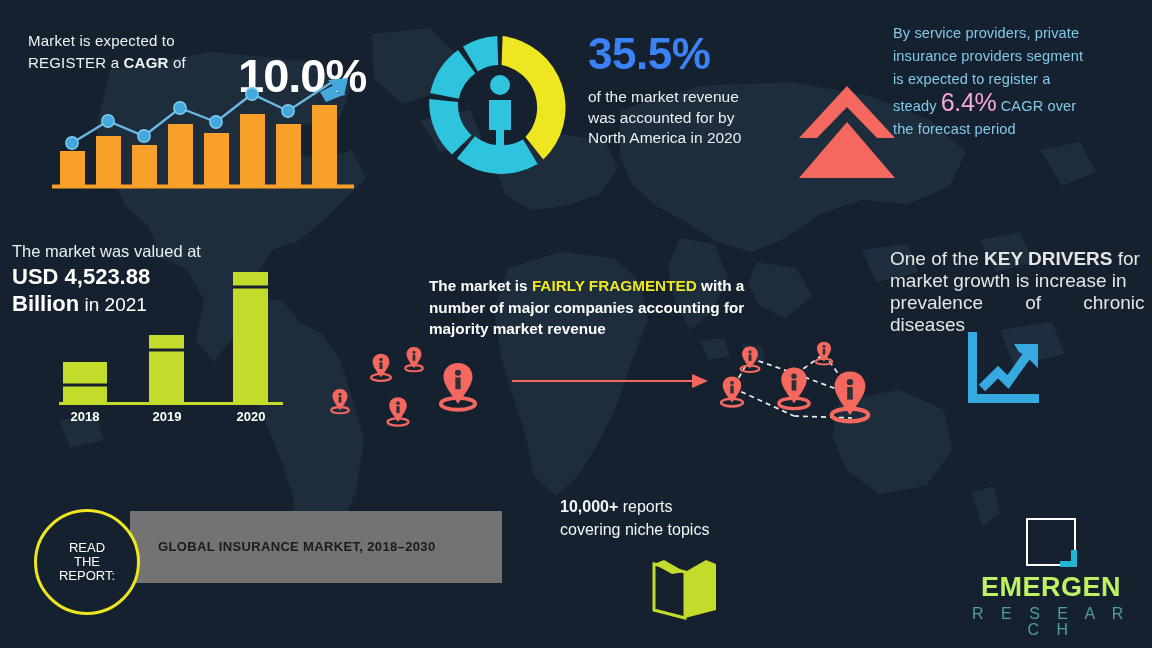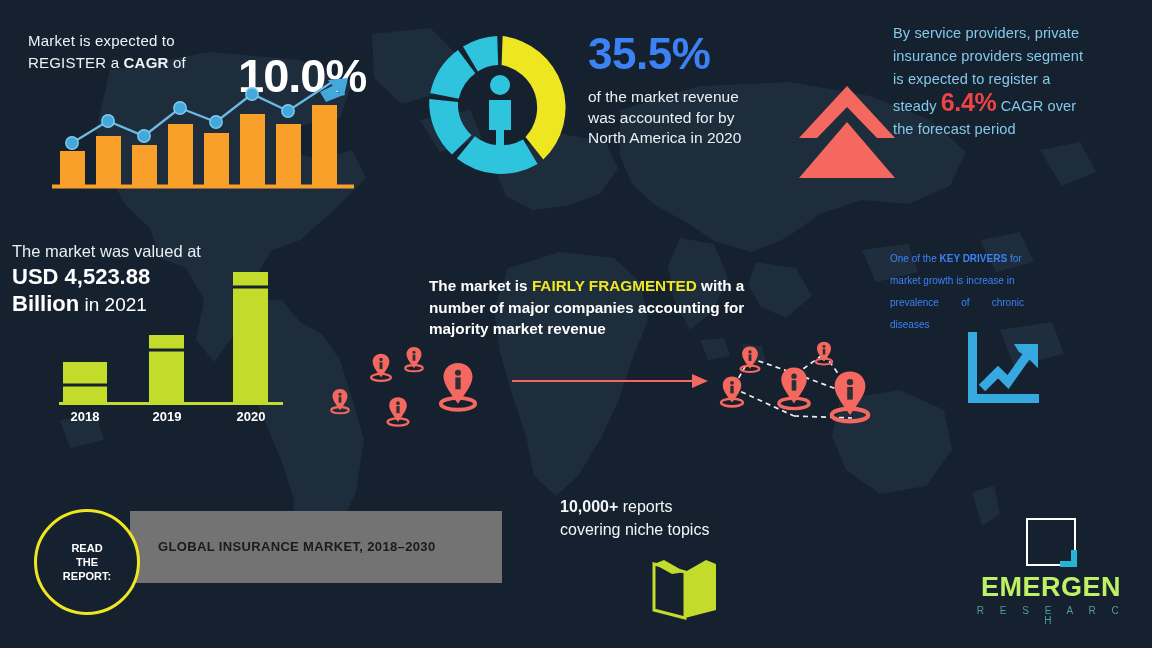--- a/index.html
+++ b/index.html
@@ -31,69 +31,69 @@
   #pct355{left:588px;top:32px;width:230px;}
   #pct355 .big{font-size:44px;font-weight:bold;color:#3b82f6;line-height:1;letter-spacing:-.5px;}
   #pct355 .sub{margin-top:11px;font-size:15.5px;line-height:20.5px;color:#eaf0f4;}
 
   
   #chev{left:795px;top:78px;width:105px;height:105px;}
 
   
   #tr-text{left:893px;top:22px;width:252px;}
   #tr-text .ln{font-size:14.6px;line-height:23px;color:#84c8ea;letter-spacing:.1px;}
-  #tr-text .num{font-size:25px;font-weight:bold;color:#ef4444;letter-spacing:-.3px;text-align:center;}
+  #tr-text .num{font-size:25px;font-weight:normal;color:#f9a8d4;letter-spacing:-.3px;text-align:center;}
 
   
   #ml-text{left:12px;top:240px;width:300px;}
   #ml-text .l1{font-size:16.5px;line-height:23px;color:#e9eff3;}
   #ml-text .l2{font-size:22px;font-weight:bold;color:#ffffff;line-height:27px;}
   #ml-text .l2 .thin{font-weight:normal;font-size:19px;}
   #greenbars{left:55px;top:260px;width:240px;height:165px;}
 
   
   #ct-text{left:429px;top:275px;width:370px;}
   #ct-text .ln{font-size:15.3px;font-weight:bold;line-height:21.5px;color:#ffffff;}
 
   
   #pins-l{left:318px;top:338px;width:195px;height:105px;}
   #arrow-mid{left:512px;top:370px;width:200px;height:22px;}
   #pins-r{left:708px;top:332px;width:185px;height:112px;}
 
   
   #mr-text{left:890px;top:248px;width:250px;}
-  #mr-text .ln{font-size:10px;line-height:22px;color:#3b82f6;text-align:justify;}
+  #mr-text .ln{font-size:19px;line-height:22px;color:#e5e5e5;text-align:justify;}
   #growthicon{left:960px;top:330px;width:88px;height:80px;}
 
   
   #banner{left:130px;top:511px;width:372px;height:72px;background:#737373;}
   #banner-label{position:absolute;left:28px;top:0;font-size:13px;font-weight:bold;
                 color:#1b1b1b;letter-spacing:.35px;line-height:72px;white-space:nowrap;}
   #readcirc{left:34px;top:509px;width:100px;height:100px;border-radius:50%;
             background:#15212e;border:3px solid #efe622;display:flex;align-items:center;
             justify-content:center;z-index:4;}
-  #readcirc .rt{font-size:11px;font-weight:bold;color:#fff;text-align:center;line-height:14px;}
+  #readcirc .rt{font-size:13px;font-weight:normal;color:#fff;text-align:center;line-height:14px;}
 
   
   #bc-text{left:560px;top:495px;width:250px;}
   #bc-text .ln{font-size:16px;line-height:23px;color:#f2f6f9;}
   #bc-text .ln .b{font-weight:bold;}
   #book{left:648px;top:558px;width:74px;height:62px;}
 
   
   #logo{left:970px;top:518px;width:162px;height:110px;}
   #logo .sq{position:relative;width:50px;height:48px;margin:0 auto;
             border:2.5px solid #ffffff;box-sizing:border-box;}
   #logo .sq::after{content:"";position:absolute;right:-2.5px;bottom:-2.5px;
             width:17px;height:6px;background:#23b5d3;}
   #logo .sq::before{content:"";position:absolute;right:-2.5px;bottom:-2.5px;
             width:6px;height:17px;background:#23b5d3;}
   #logo .nm{margin-top:8px;text-align:center;font-size:27px;font-weight:bold;
             color:#bef264;letter-spacing:.5px;line-height:1;}
-  #logo .sb{margin-top:5px;text-align:center;font-size:10px;color:#4e9e9a;
+  #logo .sb{margin-top:5px;text-align:center;font-size:16px;color:#4e9e9a;
             letter-spacing:6.5px;line-height:1;}
 </style>
 </head>
 <body>
 
 <div id="stage">
 
   <div id="mapLayer">
     <svg viewBox="0 0 1152 648" preserveAspectRatio="none">
       <g fill="#1e2d3c">

